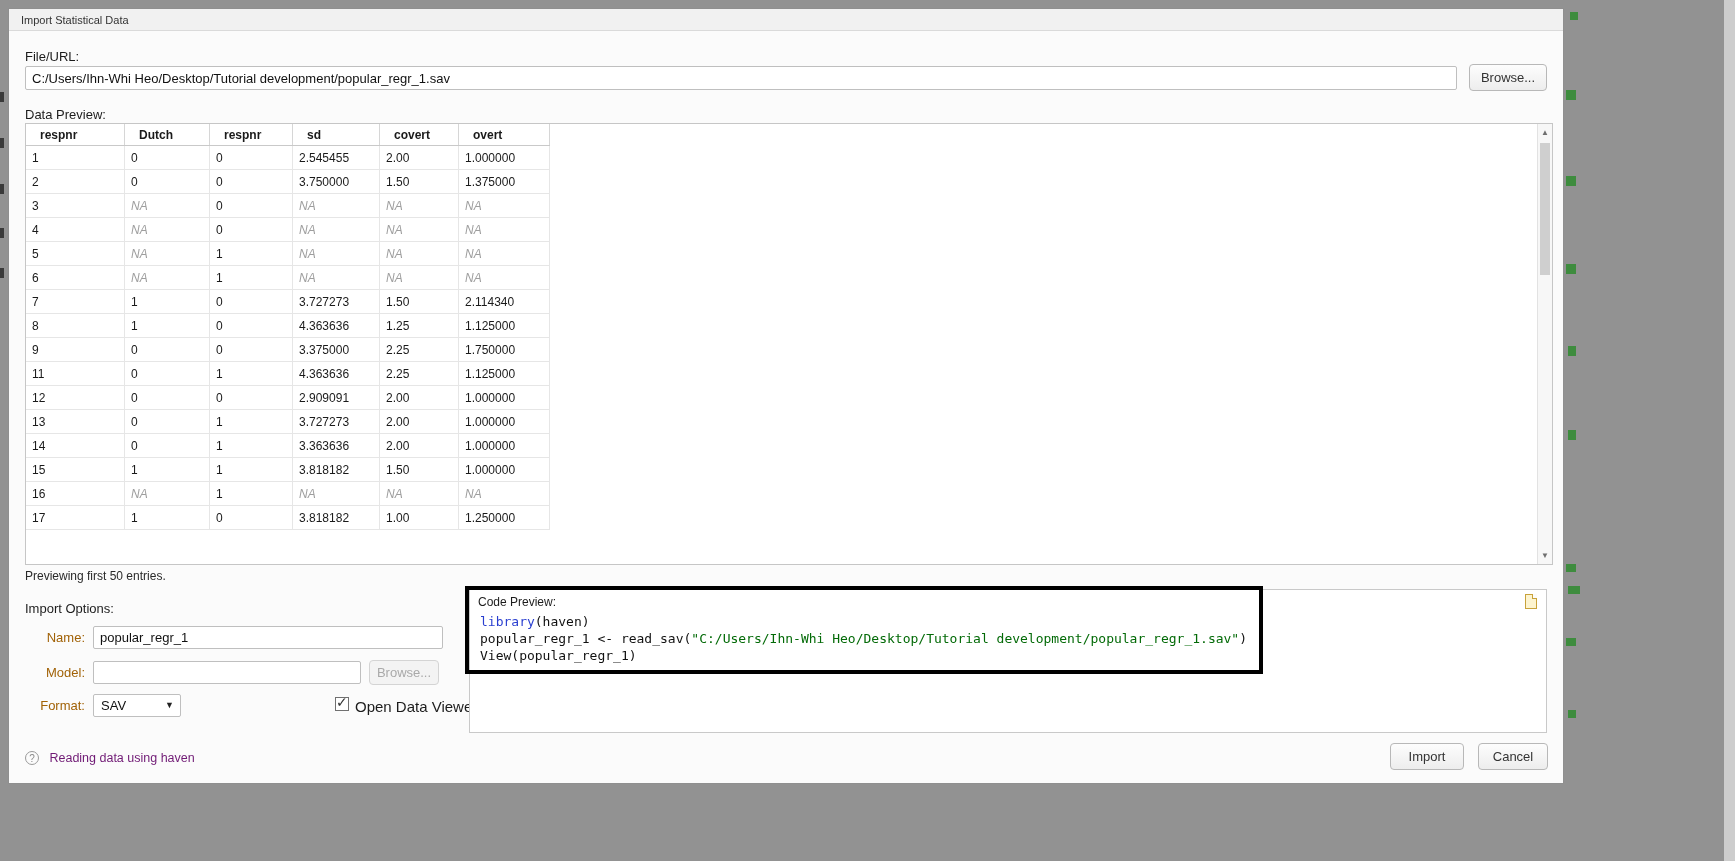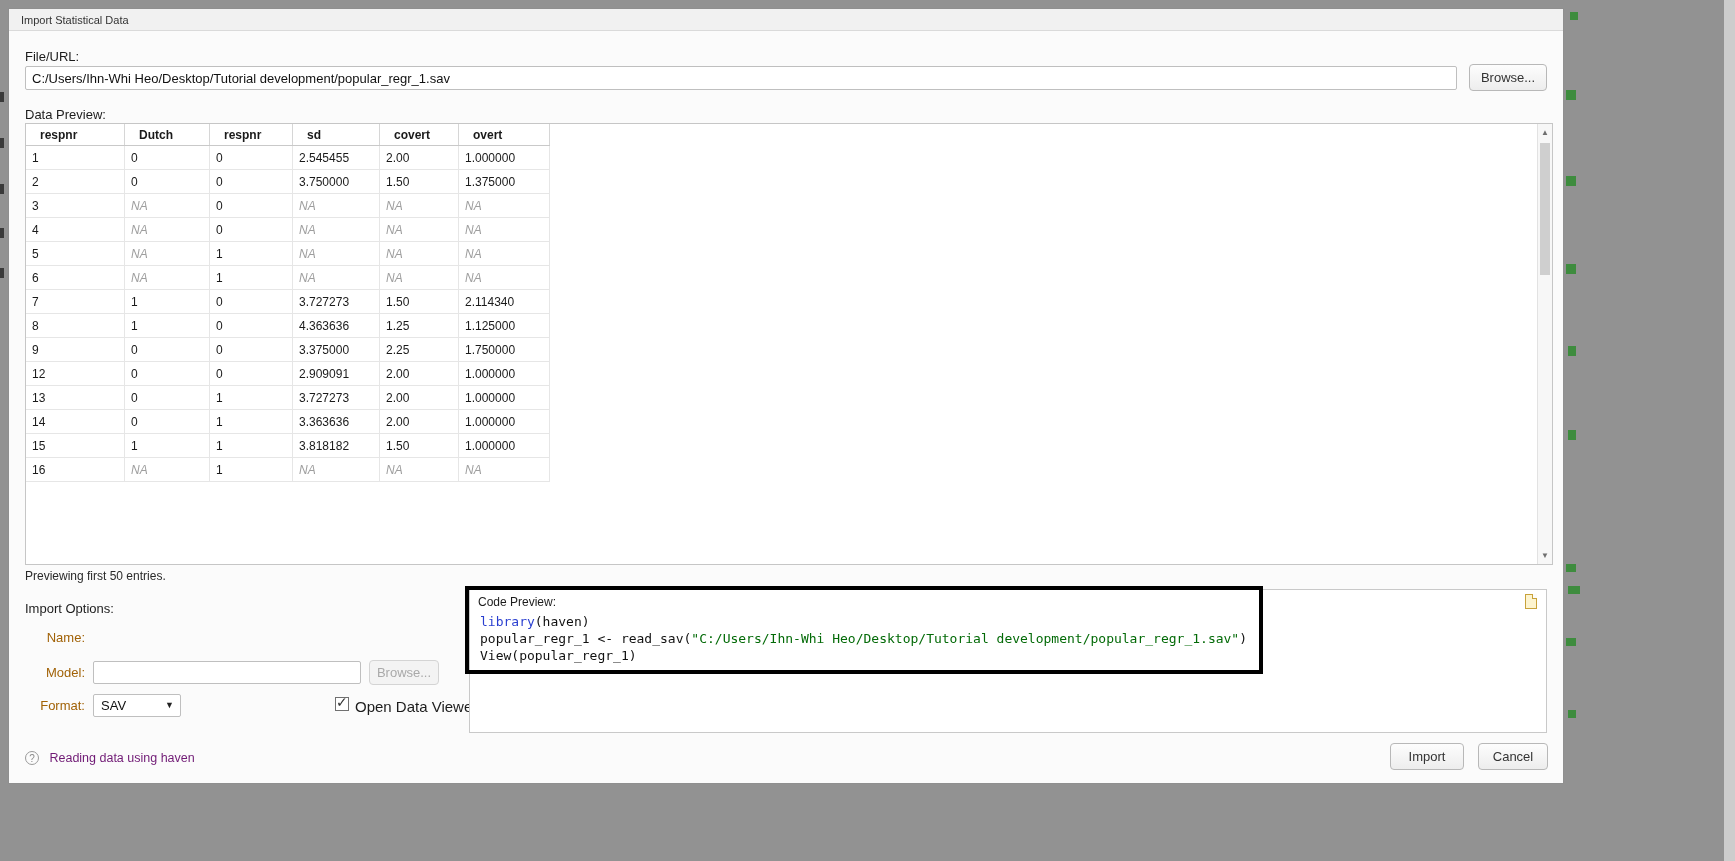--- a/index.html
+++ b/index.html
@@ -186,20 +186,28 @@
           </tr>
           <tr>
             <td>9</td>
             <td>0</td>
             <td>0</td>
             <td>3.375000</td>
             <td>2.25</td>
             <td>1.750000</td>
           </tr>
           <tr>
+            <td>11</td>
+            <td>0</td>
+            <td>1</td>
+            <td>4.363636</td>
+            <td>2.25</td>
+            <td>1.125000</td>
+          </tr>
+          <tr>
             <td>12</td>
             <td>0</td>
             <td>0</td>
             <td>2.909091</td>
             <td>2.00</td>
             <td>1.000000</td>
           </tr>
           <tr>
             <td>13</td>
             <td>0</td>
@@ -224,35 +232,44 @@
             <td>1.50</td>
             <td>1.000000</td>
           </tr>
           <tr>
             <td>16</td>
             <td class="na">NA</td>
             <td>1</td>
             <td class="na">NA</td>
             <td class="na">NA</td>
             <td class="na">NA</td>
+          </tr>
+          <tr>
+            <td>17</td>
+            <td>1</td>
+            <td>0</td>
+            <td>3.818182</td>
+            <td>1.00</td>
+            <td>1.250000</td>
           </tr>
         </tbody>
     </table>
     <div class="vscroll">
       <div class="arrow up">▲</div>
       <div class="thumb"></div>
       <div class="arrow down">▼</div>
     </div>
   </div>
 
   <div class="lbl preview-note">Previewing first 50 entries.</div>
 
   <div class="lbl importopts-lbl">Import Options:</div>
 
   <div class="opt-lbl name-lbl">Name:</div>
+  <input class="text name-input" type="text" value="popular_regr_1" style="">
 
   <div class="opt-lbl model-lbl">Model:</div>
   <input class="text model-input" type="text" value="" style="">
   <button class="btn disabled model-browse-btn">Browse...</button>
 
   <div class="opt-lbl format-lbl">Format:</div>
   <div class="format-select">
     <span>SAV</span>
     <span class="arr">▼</span>
   </div>

